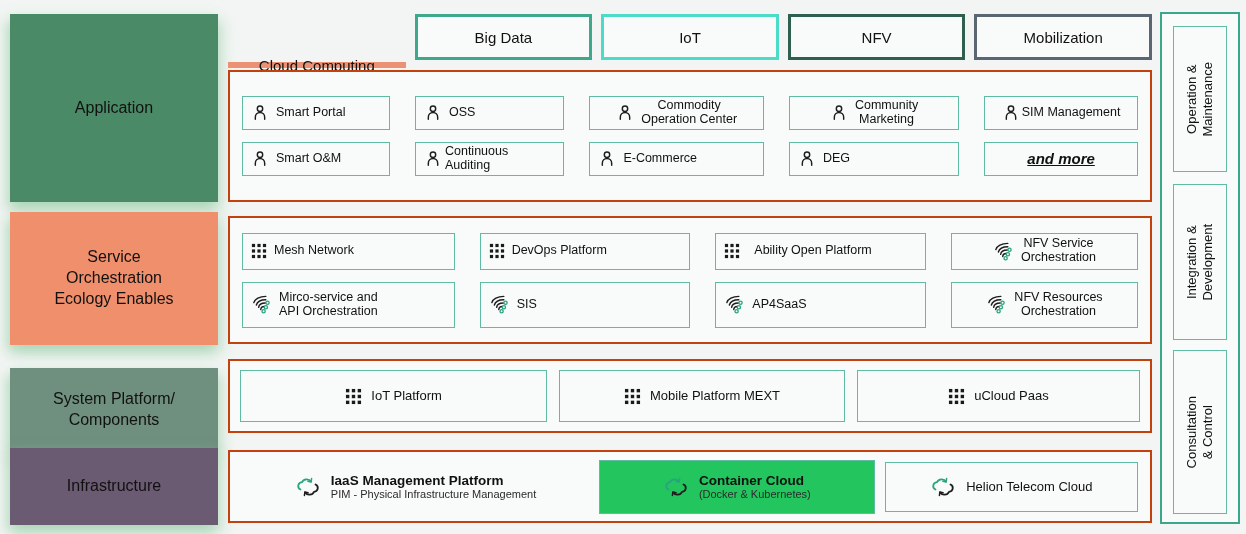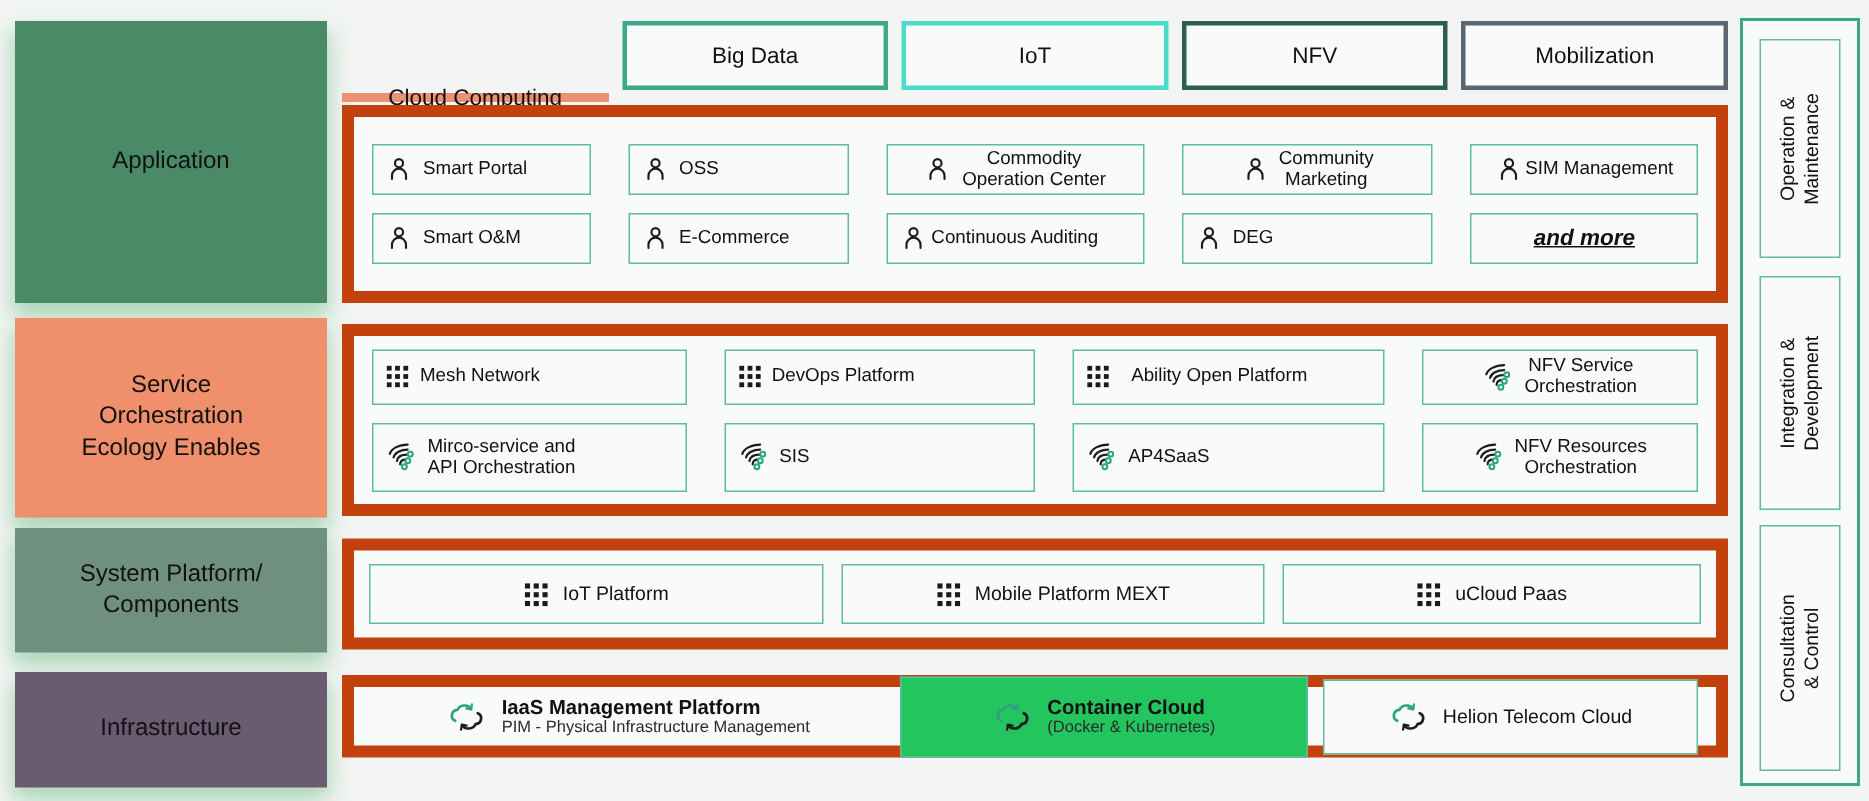--- a/index.html
+++ b/index.html
@@ -10,25 +10,25 @@
         justify-content:center;text-align:center;font-size:16px;line-height:1.3;
         white-space:pre-line;box-shadow:-4px 7px 12px rgba(150,205,165,.55),4px 7px 12px rgba(150,205,165,.45);}
   #lb0{top:14px;height:188px;} #lb1{top:212px;height:133px;}
   #lb2{top:352px;height:83px;}  #lb3{top:448px;height:77px;}
   
   .chips{position:absolute;left:228px;top:14px;width:924px;height:46px;display:flex;gap:9px;}
   .chip{flex:1;background:#f9fbfa;border:3px solid #999;display:flex;align-items:center;
         justify-content:center;font-size:15px;box-sizing:border-box;}
   
   .container{position:absolute;left:228px;width:924px;background:#f9fbfa;
-        border:8px solid #c2410c;box-sizing:border-box;}
+        border:2px solid #c2410c;box-sizing:border-box;}
   #app-c{top:70px;height:132px;display:flex;flex-direction:column;justify-content:center;gap:12px;padding:0 12px;}
   #svc-c{top:216px;height:128px;display:flex;flex-direction:column;justify-content:center;gap:12px;padding:0 12px;}
   #plat-c{top:359px;height:74px;display:flex;gap:12px;padding:9px 10px;}
-  #infra-c{top:450px;height:55px;display:flex;gap:10px;padding:8px 12px;align-items:center;}
+  #infra-c{top:450px;height:73px;display:flex;gap:10px;padding:8px 12px;align-items:center;}
   .grid5{display:grid;grid-template-columns:1fr 1.01fr 1.18fr 1.15fr 1.04fr;gap:0 25px;}
   .grid4{display:grid;grid-template-columns:1.08fr 1.07fr 1.07fr 0.95fr;gap:0 25px;}
   
   .box{border:1.5px solid #5fbba1;background:#f9fbfa;height:34px;display:flex;align-items:center;
         gap:7px;padding:0 8px;font-size:12.5px;line-height:1.1;box-sizing:border-box;white-space:pre-line;}
   .box .lbl{white-space:pre-line;}
   .box.center{justify-content:center;text-align:center;}
   #svc-c .row1 .box{height:37px;} #svc-c .row2 .box{height:46px;}
   .andmore{justify-content:center;font-style:italic;text-decoration:underline;font-weight:600;font-size:15px;}
   #plat-c .box{flex:1;height:100%;justify-content:center;gap:9px;font-size:13px;}
@@ -90,21 +90,21 @@
     </g>
   </defs>
 </svg>
 
 <div class="page">
 
   <div class="left-block" id="lb0" style="background-color: rgb(74, 138, 103);">Application</div>
   <div class="left-block" id="lb1" style="background-color: rgb(239, 143, 107);">Service
 Orchestration
 Ecology Enables</div>
-  <div class="left-block" id="lb2" style="background-color: rgb(112, 144, 127);">System Platform/
+  <div class="left-block" id="lb2" style="background-color: rgb(112, 144, 127); margin-top: 16px;">System Platform/
 Components</div>
   <div class="left-block" id="lb3" style="background-color: rgb(106, 90, 114);">Infrastructure</div>
 
   <div class="chips">
     <div class="chip" style="border-color: rgb(235, 146, 116); margin-top: 48px;">Cloud Computing</div>
     <div class="chip" style="border-color: rgb(63, 167, 140);">Big Data</div>
     <div class="chip" style="border-color: rgb(75, 220, 200);">IoT</div>
     <div class="chip" style="border-color: rgb(47, 95, 77);">NFV</div>
     <div class="chip" style="border-color: rgb(90, 103, 115);">Mobilization</div>
   </div>
@@ -144,31 +144,31 @@
         <span class="lbl">SIM Management</span>
       </div>
     </div>
     <div class="grid5 row2">
       <div class="box">
         <span class="icon"><svg width="18" height="18" viewBox="0 0 20 20">
               <use href="#i-person"></use>
             </svg></span>
         <span class="lbl">Smart O&amp;M</span>
       </div>
+      <div class="box" style="gap:3px;">
+        <span class="icon"><svg width="18" height="18" viewBox="0 0 20 20">
+              <use href="#i-person"></use>
+            </svg></span>
+        <span class="lbl">Continuous Auditing</span>
+      </div>
       <div class="box">
         <span class="icon"><svg width="18" height="18" viewBox="0 0 20 20">
               <use href="#i-person"></use>
             </svg></span>
         <span class="lbl">E-Commerce</span>
-      </div>
-      <div class="box" style="gap:3px;">
-        <span class="icon"><svg width="18" height="18" viewBox="0 0 20 20">
-              <use href="#i-person"></use>
-            </svg></span>
-        <span class="lbl">Continuous Auditing</span>
       </div>
       <div class="box">
         <span class="icon"><svg width="18" height="18" viewBox="0 0 20 20">
               <use href="#i-person"></use>
             </svg></span>
         <span class="lbl">DEG</span>
       </div>
       <div class="box andmore">
         <span class="lbl">and more</span>
       </div>

